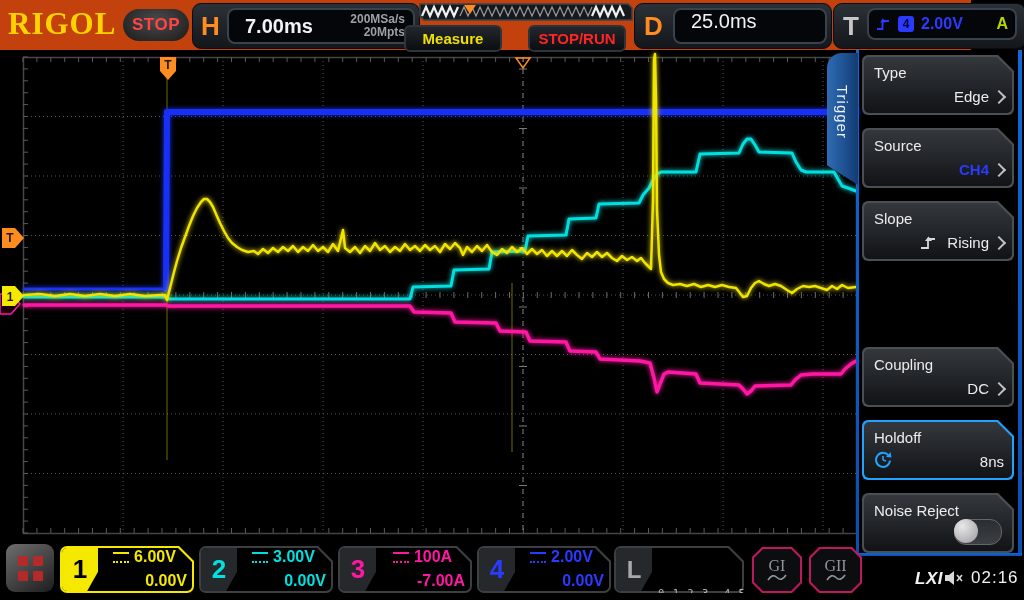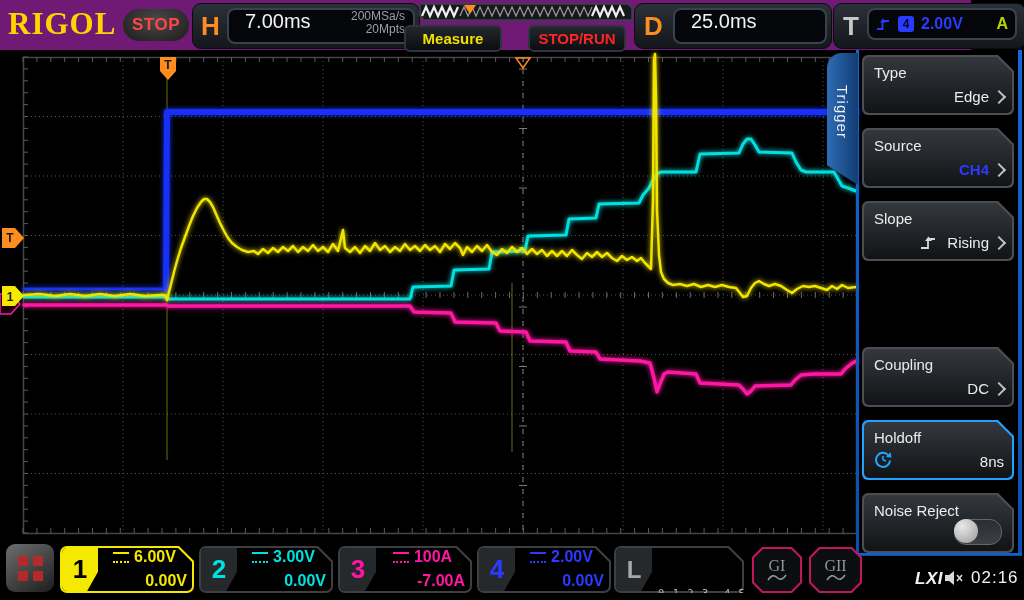--- a/index.html
+++ b/index.html
@@ -1,33 +1,33 @@
 <!DOCTYPE html>
 <html><head>
 <meta charset="utf-8">
 <style>
   html,body{margin:0;padding:0;background:#000;}
   #screen{position:relative;width:1024px;height:600px;background:#000;overflow:hidden;
           font-family:"Liberation Sans",sans-serif;-webkit-font-smoothing:antialiased;}
   .abs{position:absolute;}
 
   
-  #hdr{position:absolute;left:0;top:0;width:971px;height:50px;background:#701a75;}
+  #hdr{position:absolute;left:0;top:0;width:971px;height:50px;background:#c2410c;}
   .brand{left:8px;top:6px;font-family:"Liberation Serif",serif;font-weight:bold;
          font-size:31px;color:#ffd200;letter-spacing:1px;}
   .stop-pill{left:123px;top:9px;width:66px;height:32px;border-radius:16px;
              background:radial-gradient(ellipse at 50% 35%,#4a4a4a,#222 85%);
              display:flex;align-items:center;justify-content:center;
              font-size:17px;font-weight:bold;color:#ff4545;letter-spacing:.5px;}
   .grp{background:linear-gradient(180deg,#2b3138,#14171b);border-radius:9px;border:1px solid #0a0c0e;}
   .grp-letter{position:absolute;font-size:26px;font-weight:bold;}
   .ibox{position:absolute;background:#04060a;border:2px solid #38434e;border-radius:8px;}
   #hgrp{left:192px;top:3px;width:226px;height:44px;}
   #hgrp .grp-letter{left:8px;top:7px;color:#ff8c1e;}
-  #hbox{left:34px;top:4px;width:184px;height:32px;display:flex;align-items:flex-start;}
+  #hbox{left:34px;top:4px;width:184px;height:32px;display:flex;align-items:center;font-weight:bold;}
   .tb-main{flex:0 0 auto;padding-left:16px;font-size:20px;color:#f2f2f2;}
   .sr-col{margin-left:auto;text-align:right;padding-right:8px;font-size:12px;color:#9aa0a6;line-height:13px;}
   #ovbar{left:414px;top:3px;width:220px;height:19px;}
   .tbtn{position:absolute;top:25px;width:94px;height:23px;border-radius:6px;
         background:linear-gradient(180deg,#23272d,#0b0d10);border:2px solid #2e343b;
         display:flex;align-items:center;justify-content:center;font-size:15px;font-weight:bold;}
   #btn-measure{left:404px;color:#f0e000;text-align:right;}
   #btn-stoprun{left:528px;color:#ff2525;}
   #dgrp{left:634px;top:3px;width:196px;height:44px;}
   #dgrp .grp-letter{left:9px;top:7px;color:#ff8c1e;}

